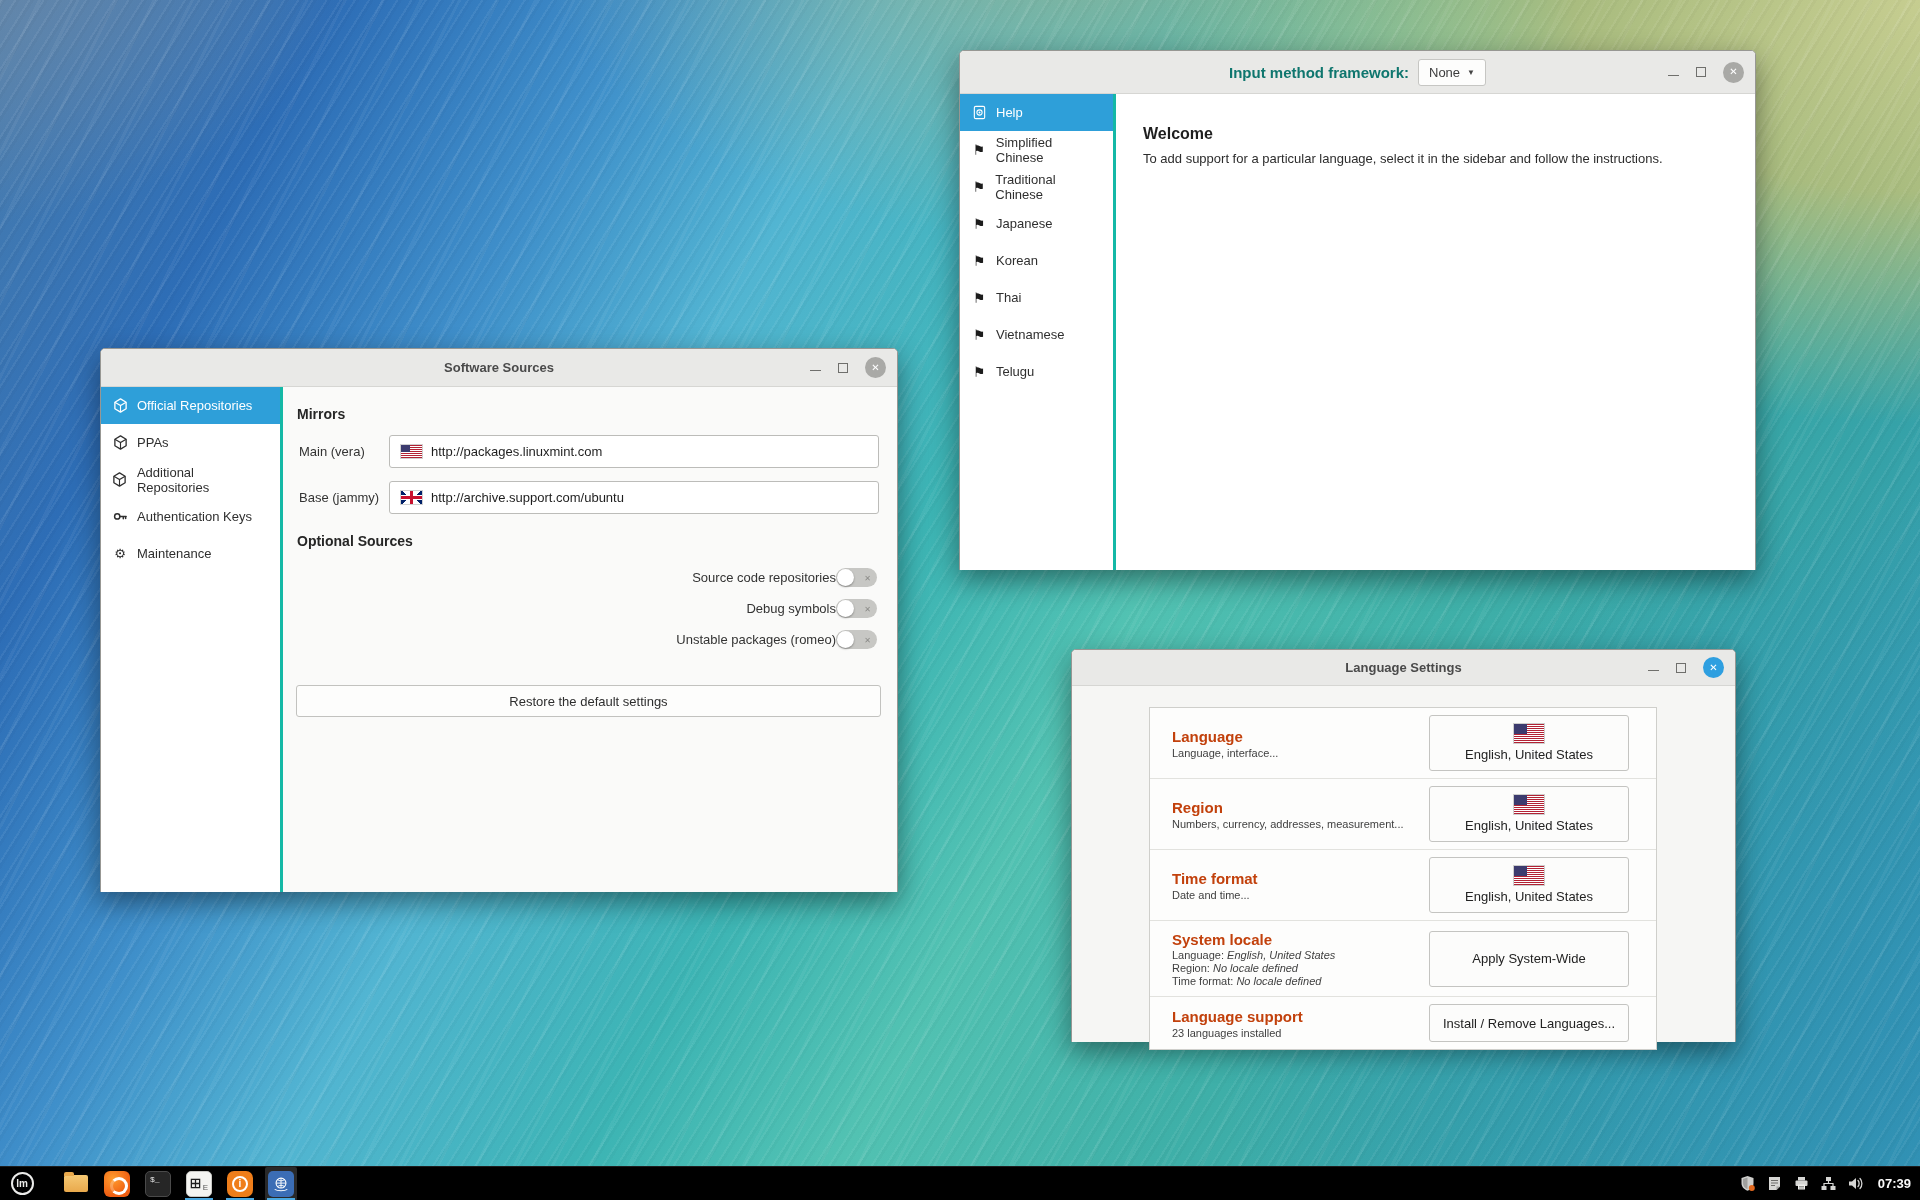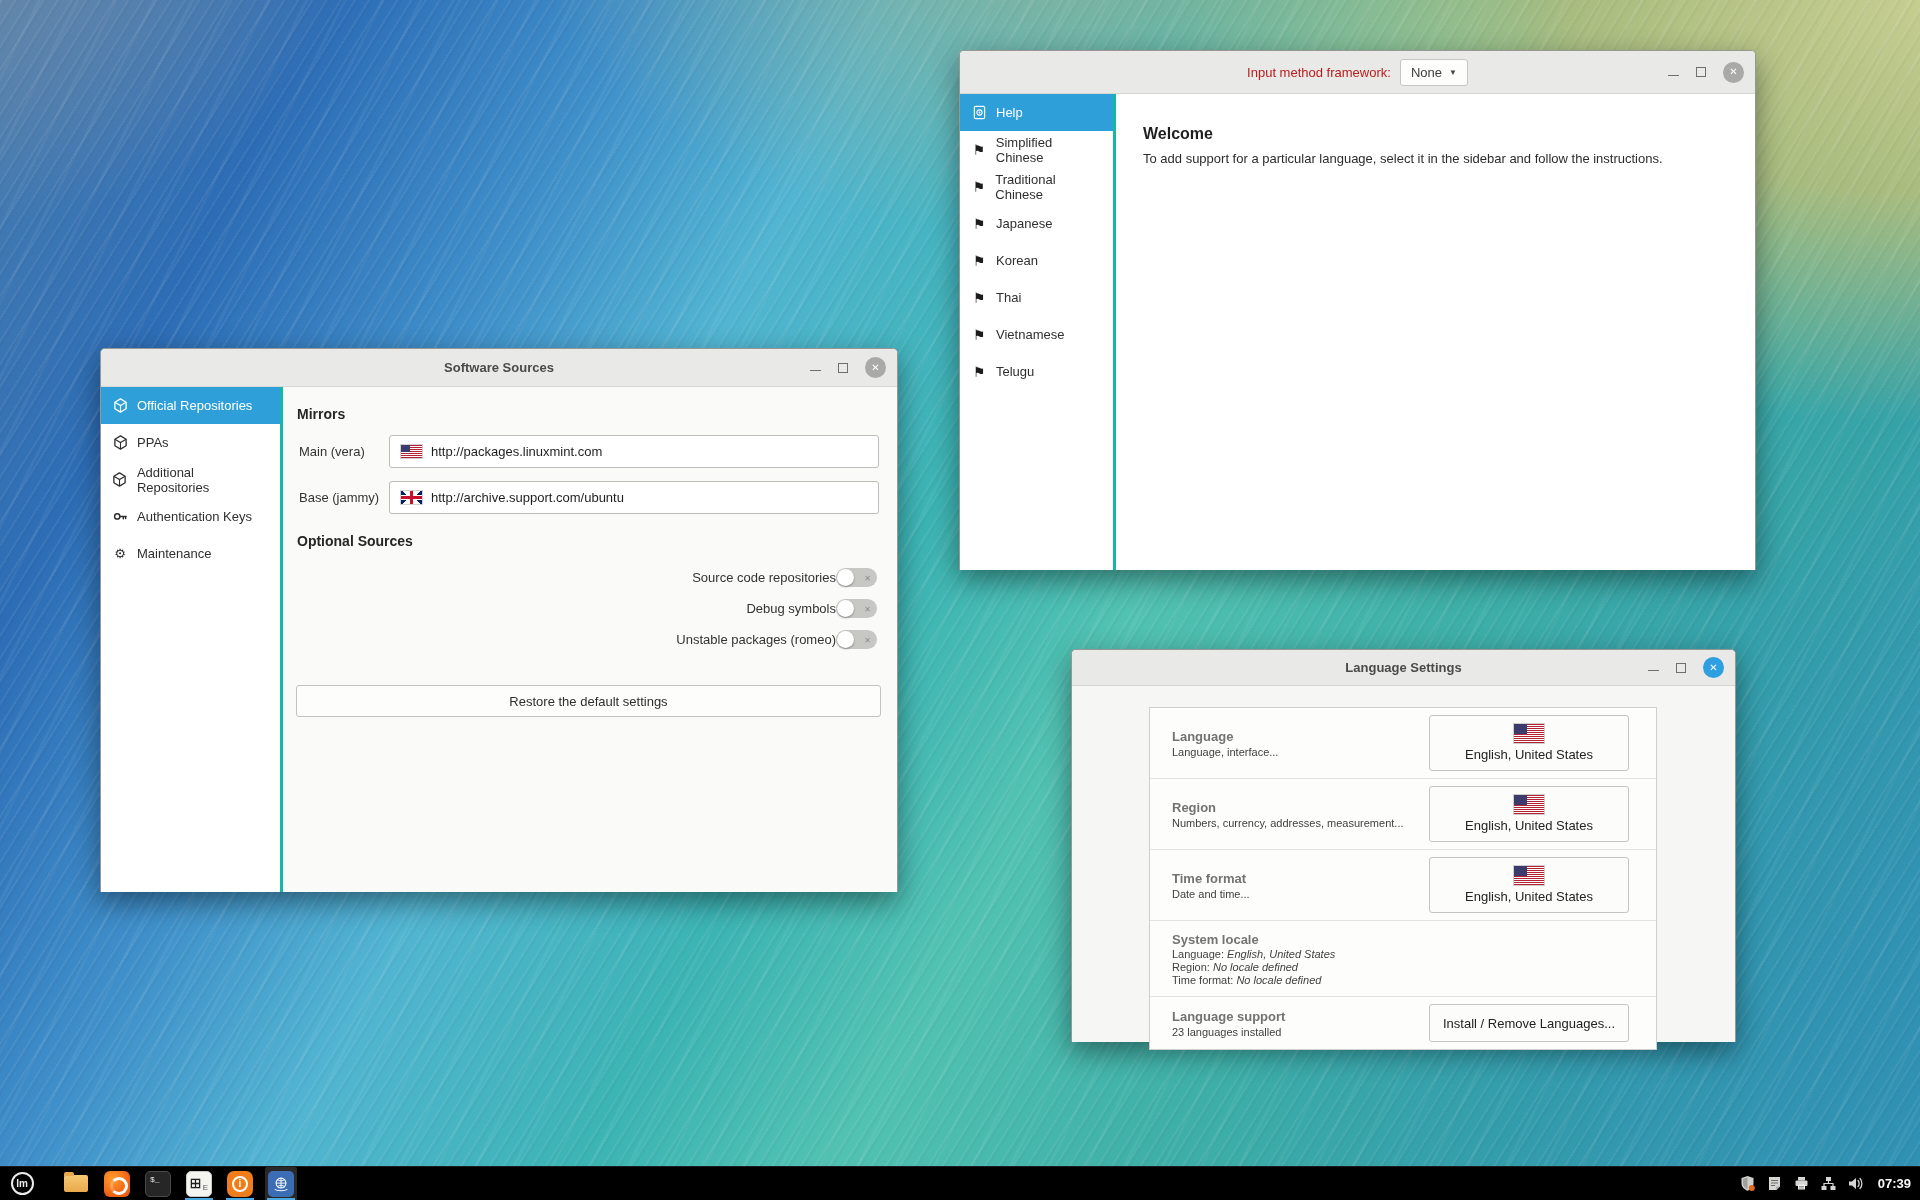--- a/index.html
+++ b/index.html
@@ -35,21 +35,21 @@
   .sidebar{background:#fff;border-right:3px solid #14b8a6;}
   .side-item{height:37px;display:flex;align-items:center;gap:9px;padding:0 11px;font-size:13px;color:#2f2f2f;}
   .side-item.selected{background:#2e9fd9;color:#fff;}
   .side-icon{width:16px;display:flex;align-items:center;justify-content:center;font-size:13px;line-height:1;}
   .flag-glyph{font-size:14px;color:#1c1c1c;}
 
   
   .im-window{left:959px;top:50px;width:797px;height:520px;}
   .im-titlebar{height:43px;}
   .im-tb-group{display:flex;align-items:center;gap:9px;}
-  .im-tb-label{font-size:13px;color:#b91c1c;}
+  .im-tb-label{font-size:15px;color:#0f766e;font-weight:bold;}
   .im-dropdown{background:#fdfdfc;border:1px solid #c6c6c3;border-radius:3px;padding:5px 10px;
     font-size:13px;color:#3c3c3c;display:flex;align-items:center;gap:7px;}
   .im-caret{font-size:8px;color:#444;}
   .im-body{display:flex;height:476px;}
   .im-sidebar{width:156px;}
   .im-content{flex:1;background:#fff;padding:31px 27px;}
   .im-heading{font-size:16px;font-weight:bold;color:#1f1f1f;margin:0 0 7px 0;}
   .im-para{font-size:13px;color:#2c2c2c;line-height:1.45;margin:0;}
   .im-para + .im-para{margin-top:13px;}
 
@@ -77,21 +77,21 @@
   .ls-window{left:1071px;top:649px;width:665px;height:393px;}
   .ls-titlebar{height:36px;}
   .ls-body{position:relative;height:356px;background:#f6f6f4;}
   .ls-box{position:absolute;left:77px;top:21px;width:508px;background:#fdfdfc;border:1px solid #cfcfcb;}
   .ls-row{display:flex;align-items:center;padding:7px 27px 7px 22px;border-bottom:1px solid #e2e2de;}
   .ls-row:last-child{border-bottom:none;}
   .ls-row-1,.ls-row-2,.ls-row-3{min-height:66px;}
   .ls-row-4{min-height:76px;}
   .ls-row-5{min-height:50px;}
   .ls-text{flex:1;padding-right:10px;}
-  .ls-title{font-size:13px;font-weight:bold;color:#737373;}
+  .ls-title{font-size:15px;font-weight:bold;color:#c2410c;}
   .ls-sub{font-size:11px;color:#3f3f3f;margin-top:2px;}
   .ls-line{font-size:11px;color:#3f3f3f;margin-top:1px;}
   .ls-line i{font-style:italic;}
   .ls-btn{width:200px;flex:none;background:#fcfcfb;border:1px solid #c4c4c1;border-radius:3px;
     display:flex;flex-direction:column;align-items:center;justify-content:center;gap:4px;
     font-size:13px;color:#222;padding:7px 4px;min-height:38px;}
   .ls-btn.tall{min-height:56px;}
 
   
   .flag-us{width:21px;height:13px;flex:none;position:relative;
@@ -351,20 +351,23 @@
         </button>
       </div>
 
       <div class="ls-row ls-row-4">
         <div class="ls-text">
           <div class="ls-title">System locale</div>
           <div class="ls-line"><span>Language:</span> <i>English, United States</i></div>
           <div class="ls-line"><span>Region:</span> <i>No locale defined</i></div>
           <div class="ls-line"><span>Time format:</span> <i>No locale defined</i></div>
         </div>
+        <button class="ls-btn tall">
+          <span>Apply System-Wide</span>
+        </button>
       </div>
 
       <div class="ls-row ls-row-5">
         <div class="ls-text">
           <div class="ls-title">Language support</div>
           <div class="ls-sub">23 languages installed</div>
         </div>
         <button class="ls-btn">
           <span>Install / Remove Languages...</span>
         </button>

